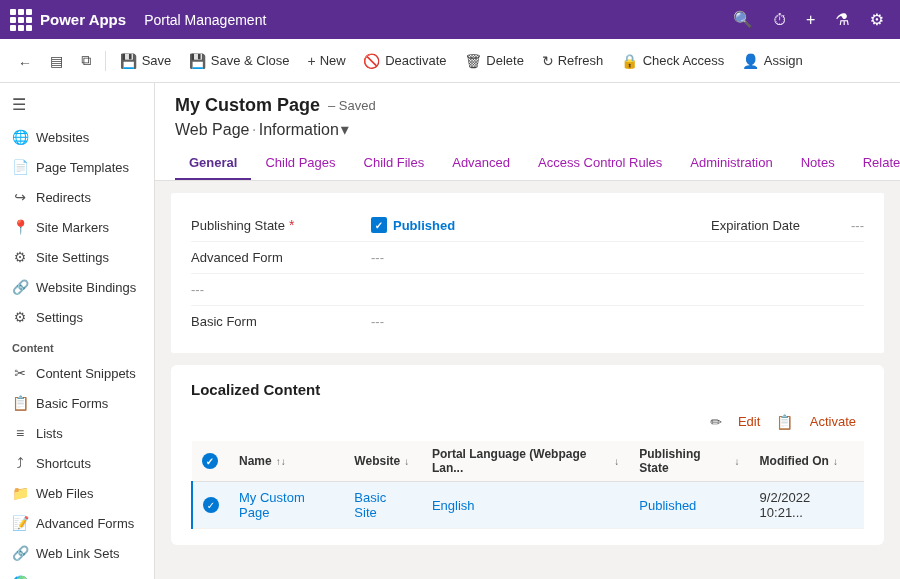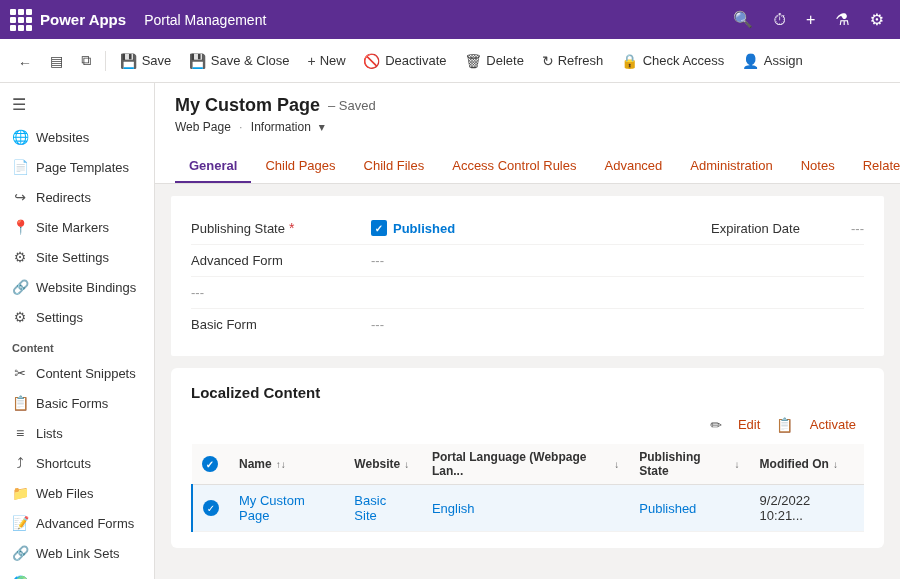--- a/index.html
+++ b/index.html
@@ -31,27 +31,27 @@
     .sidebar-hamburger { padding: 8px 12px; cursor: pointer; font-size: 16px; color: #555; }
 
     
     .content-area { flex: 1; overflow-y: auto; background: #f3f2f1; display: flex; flex-direction: column; }
 
     
     .page-header { background: white; padding: 12px 20px 0; border-bottom: 1px solid #e1dfdd; }
     .page-title-row { display: flex; align-items: center; gap: 8px; margin-bottom: 4px; }
     .page-title { font-size: 18px; font-weight: 600; color: #1f1f1f; }
     .page-saved { font-size: 13px; color: #666; }
-    .page-subtitle { font-size: 12px; color: #333; margin-bottom: 16px; display: flex; align-items: center; gap: 8px; }
+    .page-subtitle { font-size: 16px; color: #333; margin-bottom: 8px; display: flex; align-items: center; gap: 2px; }
     .page-subtitle-link { color: #333; }
     .page-subtitle-sep { color: #999; }
 
     
     .tabs { display: flex; gap: 0; }
-    .tab { padding: 8px 14px; cursor: pointer; font-size: 13px; color: #c2410c; border-bottom: 2px solid transparent; white-space: nowrap; }
+    .tab { padding: 8px 14px; cursor: pointer; font-size: 13px; color: #a21caf; border-bottom: 2px solid transparent; white-space: nowrap; }
     .tab.active { color: #5c2d91; border-bottom: 2px solid #5c2d91; font-weight: 600; text-align: center; }
 
     
     .form-section { background: white; margin: 12px 16px; padding: 16px 20px; border-radius: 2px; }
     .form-row { display: flex; align-items: center; padding: 8px 0; border-bottom: 1px solid #f3f2f1; }
     .form-row:last-child { border-bottom: none; }
     .form-label { width: 180px; font-size: 13px; color: #333; display: flex; align-items: center; gap: 4px; flex-shrink: 0; }
     .form-required { color: #d13438; font-size: 14px; }
     .form-value { flex: 1; font-size: 13px; color: #333; display: flex; align-items: center; gap: 8px; }
     .form-published { color: #0078d4; font-weight: 600; display: flex; align-items: center; gap: 6px; }
@@ -232,22 +232,22 @@
       <div class="page-subtitle">
         <span class="page-subtitle-link">Web Page</span>
         <span class="page-subtitle-sep">·</span>
         <span>Information</span>
         <span style="cursor:pointer; color:#555;">▾</span>
       </div>
       <div class="tabs">
         <div class="tab active">General</div>
         <div class="tab">Child Pages</div>
         <div class="tab">Child Files</div>
+        <div class="tab">Advanced</div>
         <div class="tab">Access Control Rules</div>
-        <div class="tab">Advanced</div>
         <div class="tab">Administration</div>
         <div class="tab">Notes</div>
         <div class="tab">Related</div>
       </div>
     </div>
 
     <div class="form-section">
 
       <div class="form-row">
         <div class="form-label">

